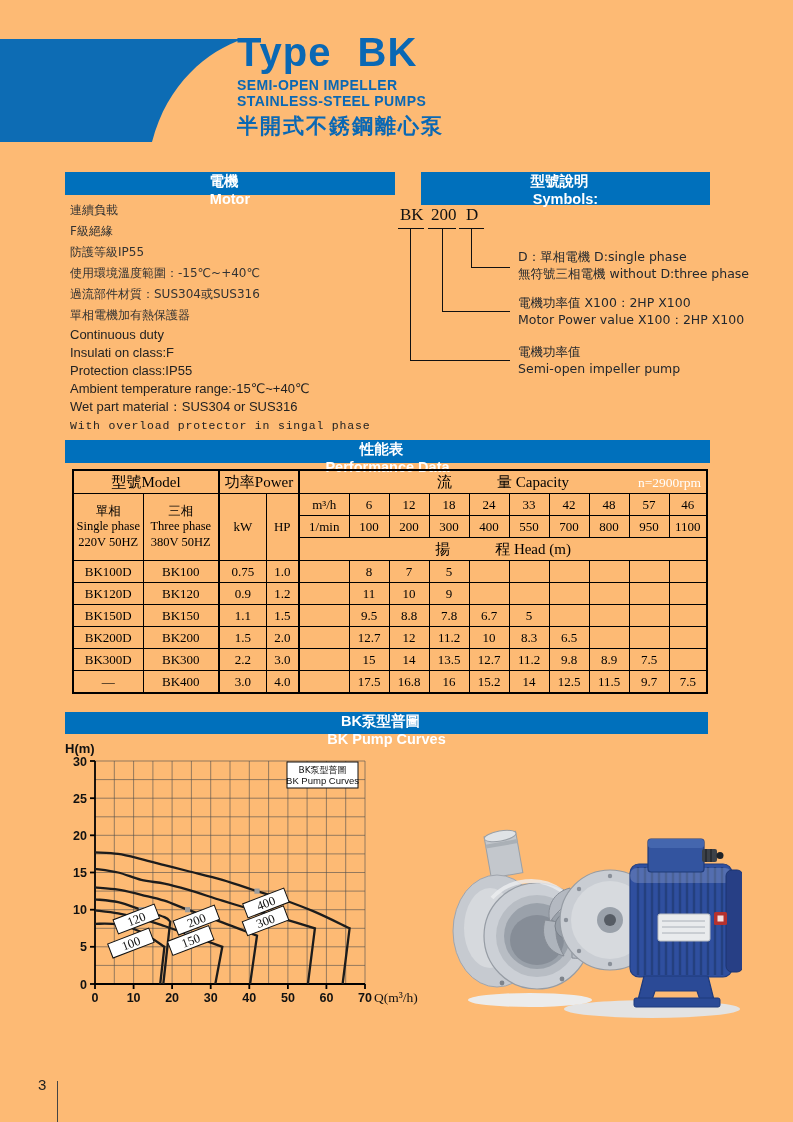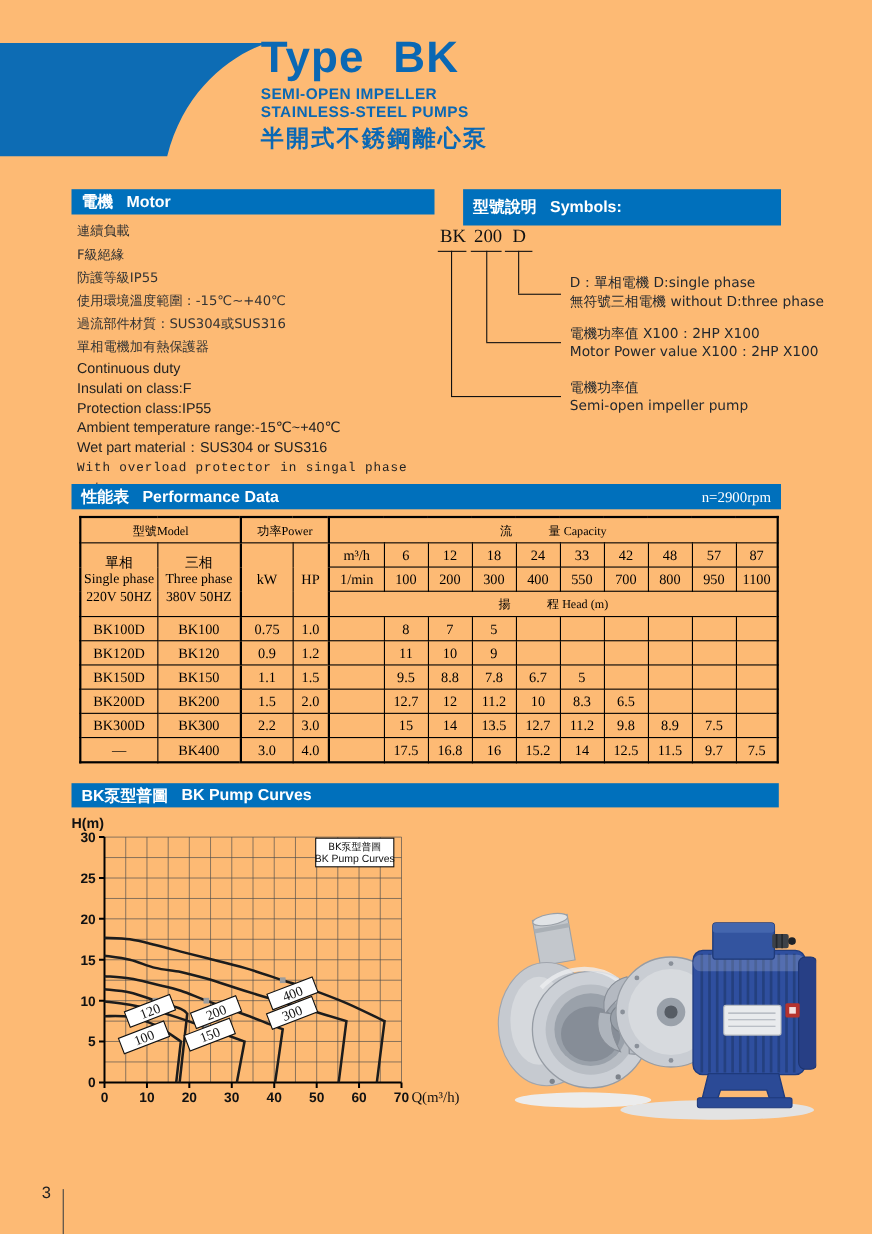--- a/index.html
+++ b/index.html
@@ -6,21 +6,21 @@
   .page{position:relative;width:793px;height:1122px;background:#fdba74;margin:0 auto;
         font-family:"Liberation Sans","DejaVu Sans",sans-serif;color:#222;overflow:hidden;}
   .abs{position:absolute;}
   
   .brand{position:absolute;left:237px;top:31px;color:#0a68b4;}
   .brand-title{font-size:40px;font-weight:bold;letter-spacing:1px;word-spacing:14px;line-height:42px;}
   .brand-sub{font-size:14px;font-weight:bold;letter-spacing:.4px;line-height:15.5px;margin-top:5px;}
   .brand-cn{font-size:21px;font-weight:bold;letter-spacing:2px;margin-top:3px;font-family:"DejaVu Sans",sans-serif;}
   
   .bar{position:absolute;background:#0070bc;color:#fff;font-weight:bold;font-size:14.5px;
-       display:flex;align-items:center;padding:0 9px;box-sizing:border-box;}
+       display:flex;align-items:center;padding:0 9px;box-sizing:border-box;flex-direction:column;}
   .bar .cn{margin-right:12px;}
   .bar .rpm{margin-left:auto;font-family:"Liberation Serif",serif;font-weight:normal;font-size:13.5px;text-align:center;}
   
   .motor-lines{position:absolute;left:70px;top:200px;width:330px;}
   .m-cn{font-size:12px;line-height:21px;color:#333;font-family:"DejaVu Sans",sans-serif;}
   .m-en{font-size:13px;line-height:18px;color:#222;}
   .m-mono{font-size:11.5px;line-height:18px;letter-spacing:.8px;color:#222;
           font-family:"Liberation Mono","DejaVu Sans Mono",monospace;margin-top:1px;}
   
   .sym{position:absolute;left:398px;top:205px;width:312px;height:185px;}
@@ -31,21 +31,21 @@
   .v-line{position:absolute;width:0;border-left:1.2px solid #111;}
   .h-line{position:absolute;height:0;border-top:1.2px solid #111;}
   .sym-note{position:absolute;left:120px;font-size:12.5px;line-height:17px;color:#23282e;
             font-family:"DejaVu Sans",sans-serif;white-space:nowrap;}
   
   .perf-table{position:absolute;left:72px;top:469px;}
   table.perf{border-collapse:collapse;table-layout:fixed;width:634px;border:2px solid #000;
              font-family:"Liberation Serif","DejaVu Serif",serif;color:#000;}
   table.perf td{border:1px solid #000;text-align:center;vertical-align:middle;padding:0;
                 font-size:13px;height:21px;overflow:hidden;}
-  table.perf td.grp{font-size:11px;height:22px;}
+  table.perf td.grp{font-size:15px;height:22px;}
   table.perf td.multi{font-size:12.5px;line-height:15.5px;}
   table.perf td.bl2{border-left-width:2px;}
   
   .chart{position:absolute;left:63px;top:740px;width:380px;height:268px;}
   
   .photo{position:absolute;left:442px;top:828px;width:300px;height:205px;}
   
   .pagenum{position:absolute;left:38px;top:1076px;font-size:15px;color:#222;}
   .pagenum-rule{position:absolute;left:57px;top:1081px;width:0;height:41px;border-left:1.3px solid #444;}
 </style>
@@ -158,21 +158,21 @@
     <td rowspan="3">HP</td>
     <td class="bl2">m³/h</td>
             <td>6</td>
             <td>12</td>
             <td>18</td>
             <td>24</td>
             <td>33</td>
             <td>42</td>
             <td>48</td>
             <td>57</td>
-            <td>87</td>
+            <td>46</td>
           </tr>
           <tr>
     <td class="bl2">1/min</td>
             <td>100</td>
             <td>200</td>
             <td>300</td>
             <td>400</td>
             <td>550</td>
             <td>700</td>
             <td>800</td>

